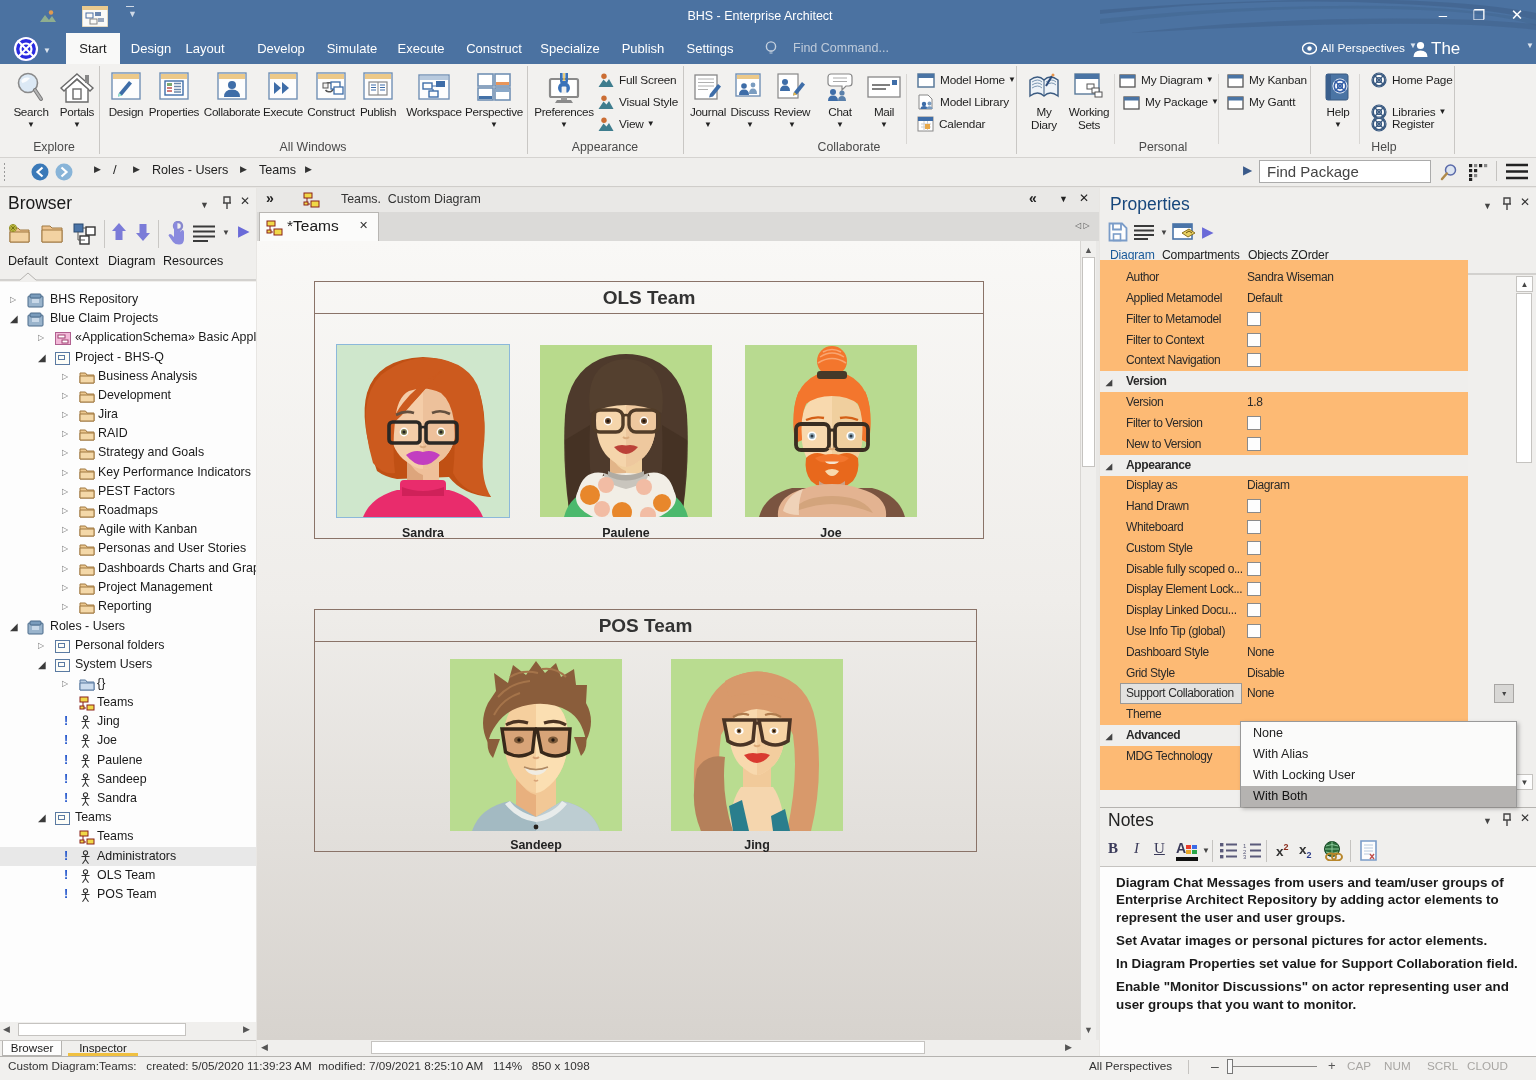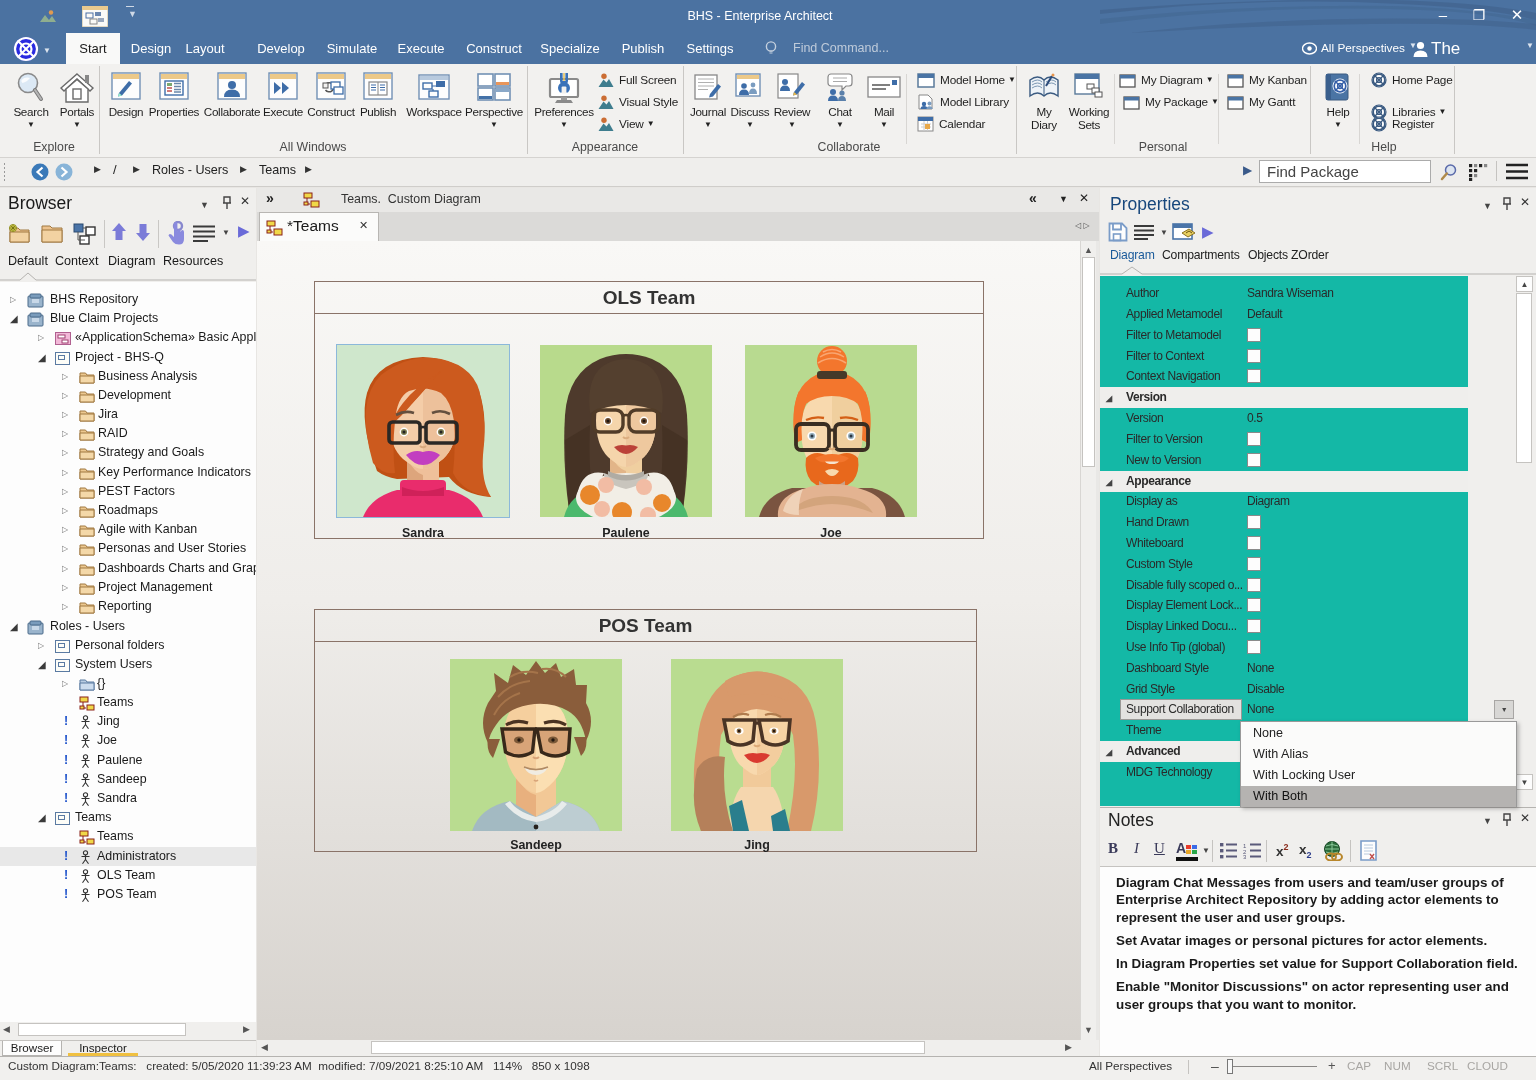--- a/index.html
+++ b/index.html
@@ -1002,21 +1002,21 @@
     </svg>
   <div class="abs" style="left:102px;top:35px;color:#6a6ad8;font-size:15px">▶</div>
 
   <div class="abs" style="left:10px;top:60px;font-size:12.2px;color:#1a5a9a;letter-spacing:-0.2px">Diagram</div>
   <div class="abs" style="left:62px;top:60px;font-size:12.2px;color:#222;letter-spacing:-0.2px">Compartments</div>
   <div class="abs" style="left:148px;top:60px;font-size:12.2px;color:#222;letter-spacing:-0.2px">Objects ZOrder</div>
   <svg class="abs" style="left:0;top:78px" width="436" height="10" viewBox="0 0 436 10">
       <path d="M0 8 L22 8 L32 1 L42 8 L436 8" stroke="#b5b3b0" fill="none"></path>
     </svg>
 
-  <div class="abs" style="left:0;top:88px;width:368px;height:530px;background:#14b8a6">
+  <div class="abs" style="left:0;top:72px;width:368px;height:530px;background:#fdba74">
     <div class="prow" style="top:7px">
         <span class="plabel">Author</span>
         <span class="pval">Sandra Wiseman</span>
       </div>
     <div class="prow" style="top:28px">
         <span class="plabel">Applied Metamodel</span>
         <span class="pval">Default</span>
       </div>
     <div class="prow" style="top:49px">
         <span class="plabel">Filter to Metamodel</span>
@@ -1029,21 +1029,21 @@
     <div class="prow" style="top:90px">
         <span class="plabel">Context Navigation</span>
         <span class="pcheck"></span>
       </div>
     <div class="prow phead" style="top:111px">
         <span style="position:absolute;left:6px;top:1px;font-size:8px;color:#444">◢</span>
         <span class="plabel">Version</span>
       </div>
     <div class="prow" style="top:132px">
         <span class="plabel">Version</span>
-        <span class="pval">0.5</span>
+        <span class="pval">1.8</span>
       </div>
     <div class="prow" style="top:153px">
         <span class="plabel">Filter to Version</span>
         <span class="pcheck"></span>
       </div>
     <div class="prow" style="top:174px">
         <span class="plabel">New to Version</span>
         <span class="pcheck"></span>
       </div>
     <div class="prow phead" style="top:195px">

